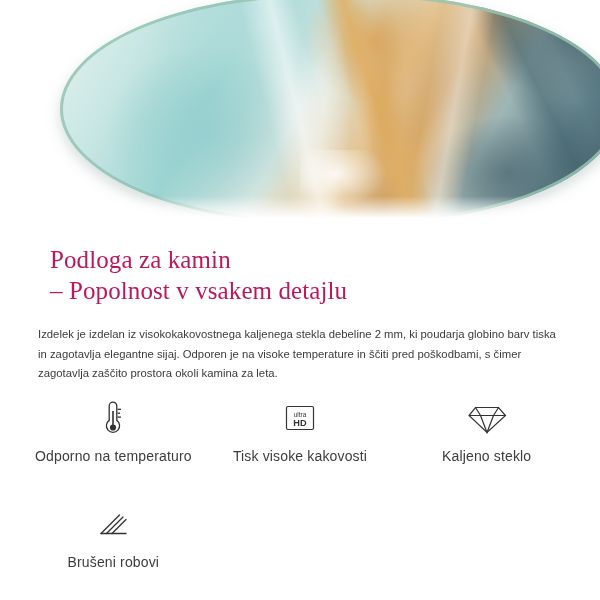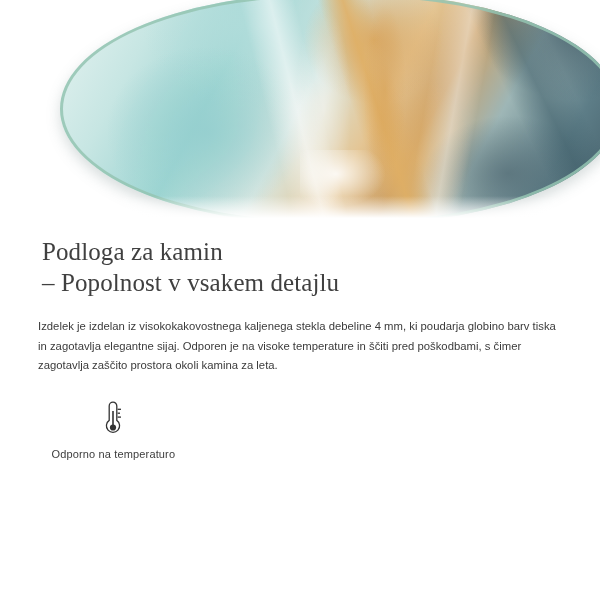--- a/index.html
+++ b/index.html
@@ -103,24 +103,24 @@
   .content {
     position: absolute;
     left: 38px;
     top: 232px;
     width: 528px;
   }
   .title {
     font-family: "Liberation Serif", serif;
     font-size: 25px;
     line-height: 31px;
-    color: #404040;
+    color: #be185d;
     font-weight: 400;
     letter-spacing: 0.1px;
-    margin: 4px;
+    margin: 12px;
   }
   .title .line2 {
     display: block;
     font-family: Liberation Serif, serif;
   }
   .body-text {
     margin: 19px 0 0 0;
     font-size: 11.3px;
     line-height: 19.5px;
     color: #3b3b3b;
@@ -145,21 +145,21 @@
     justify-content: flex-start;
   }
   .feature-icon {
     height: 44px;
     display: flex;
     align-items: center;
     justify-content: center;
   }
   .feature-label {
     margin-top: 8px;
-    font-size: 11px;
+    font-size: 14px;
     color: #3d3d3d;
     text-align: center;
     letter-spacing: 0.15px;
   }
   svg { display: block; }
 </style>
 </head>
 <body>
 
 <div class="page">
@@ -169,38 +169,68 @@
     <div class="hero-edge"></div>
     <div class="hero-gloss"></div>
     <div class="hero-fade"></div>
   </div>
 
   <div class="content">
     <h1 class="title">
       <span>Podloga za kamin</span>
       <span class="line2">– Popolnost v vsakem detajlu</span>
     </h1>
-    <p class="body-text">Izdelek je izdelan iz visokokakovostnega kaljenega stekla debeline 4 mm, ki poudarja globino barv tiska in zagotavlja elegantne sijaj. Odporen je na visoke temperature in ščiti pred poškodbami, s čimer zagotavlja zaščito prostora okoli kamina za leta.</p>
+    <p class="body-text">Izdelek je izdelan iz visokokakovostnega kaljenega stekla debeline 2 mm, ki poudarja globino barv tiska in zagotavlja elegantne sijaj. Odporen je na visoke temperature in ščiti pred poškodbami, s čimer zagotavlja zaščito prostora okoli kamina za leta.</p>
   </div>
 
   <div class="features">
 
     <div class="feature">
       <div class="feature-icon">
         <svg width="26" height="40" viewBox="0 0 26 40" fill="none" stroke="#333" stroke-width="1.3">
           <path d="M13 4.2c-2.1 0-3.8 1.7-3.8 3.8v14.4a6.6 6.6 0 1 0 7.6 0V8c0-2.1-1.7-3.8-3.8-3.8z"></path>
           <circle cx="13" cy="29.5" r="3.1" fill="#333" stroke="none"></circle>
           <line x1="13" y1="13" x2="13" y2="27" stroke="#333" stroke-width="1.6"></line>
           <line x1="17.6" y1="11.3" x2="21" y2="11.3"></line>
           <line x1="17.6" y1="15.2" x2="20" y2="15.2"></line>
           <line x1="17.6" y1="19.1" x2="21" y2="19.1"></line>
         </svg>
       </div>
       <div class="feature-label">Odporno na temperaturo</div>
     </div>
 
-
-
-
+    <div class="feature">
+      <div class="feature-icon">
+        <svg width="40" height="40" viewBox="0 0 40 40" fill="none">
+          <rect x="6.5" y="8.5" width="27" height="23" rx="1.5" stroke="#333" stroke-width="1.2"></rect>
+          <text x="20" y="18.6" font-family="Liberation Sans, sans-serif" font-size="6.4" fill="#333" text-anchor="middle">ultra</text>
+          <text x="20" y="27.6" font-family="Liberation Sans, sans-serif" font-size="9.2" font-weight="bold" fill="#333" text-anchor="middle">HD</text>
+        </svg>
+      </div>
+      <div class="feature-label">Tisk visoke kakovosti</div>
+    </div>
+
+
+    <div class="feature">
+      <div class="feature-icon">
+        <svg width="42" height="36" viewBox="0 0 42 36" fill="none" stroke="#333" stroke-width="1.2">
+          <path d="M9.5 7.5h23l7 8-18.5 17L3 15.5l6.5-8z"></path>
+          <path d="M3 15.5h36.5M9.5 7.5l5 8M32.5 7.5l-5 8M14.5 15.5 21 32.5l6.5-17M14.5 15.5h13"></path>
+        </svg>
+      </div>
+      <div class="feature-label">Kaljeno steklo</div>
+    </div>
+
+    <div class="feature">
+      <div class="feature-icon">
+        <svg width="40" height="36" viewBox="0 0 40 36" fill="none" stroke="#333" stroke-width="1.3" stroke-linecap="round">
+          <path d="M8 27.5 26.5 9"></path>
+          <path d="M13.5 27.5 30 11"></path>
+          <path d="M19 27.5 33 13.5"></path>
+          <path d="M8 27.5h25"></path>
+        </svg>
+      </div>
+      <div class="feature-label">Brušeni robovi</div>
+    </div>
 
 
   </div>
 </div>
 
 </body></html>

